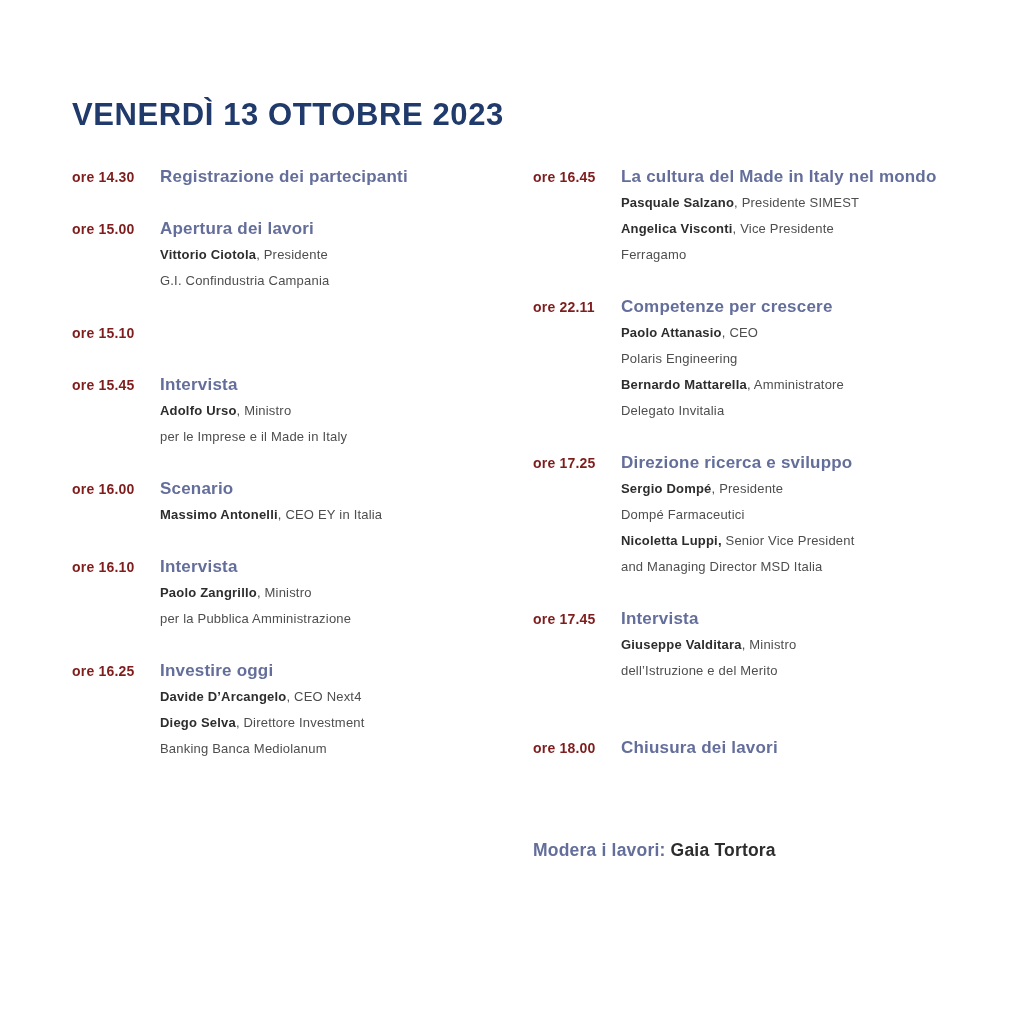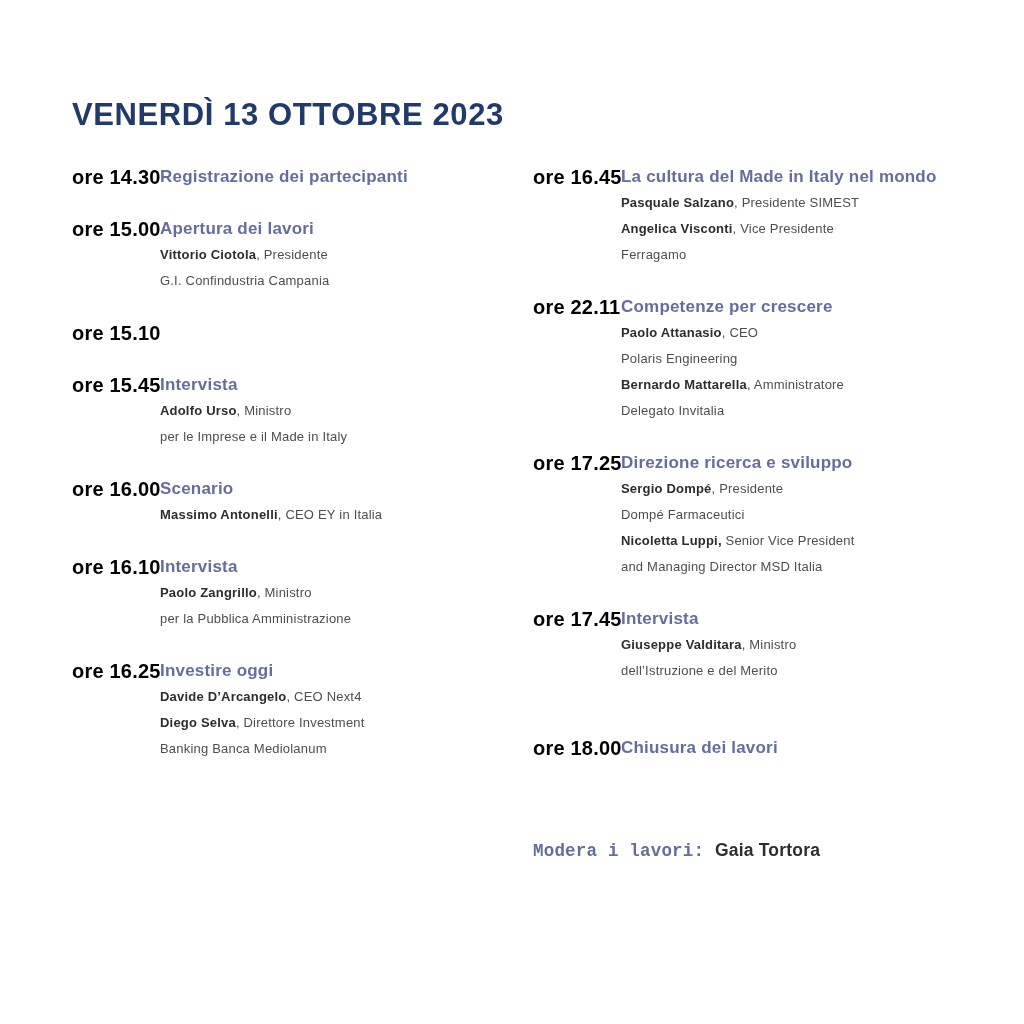--- a/index.html
+++ b/index.html
@@ -29,23 +29,23 @@
   .col-right { left: 533px; width: 475px; }
   .sessions {
     display: flex;
     flex-direction: column;
     gap: 26px;
   }
   .session { display: flex; align-items: flex-start; }
   .time {
     width: 88px;
     flex-shrink: 0;
-    color: #000000;
+    color: #7f1d1d;
     font-weight: 600;
-    font-size: 20px;
+    font-size: 14px;
     line-height: 26px;
     letter-spacing: 0.2px;
     white-space: nowrap;
   }
   .content { flex: 1; }
   .stitle {
     color: #646e9b;
     font-weight: 600;
     font-size: 17px;
     line-height: 26px;
@@ -59,21 +59,21 @@
   }
   .b { font-weight: 700; color: #2d2d2d; }
   
   .col-right .sessions .session:nth-child(5) { margin-top: 25px; }
   .footer-line {
     margin-top: 76px;
     font-size: 17.5px;
     line-height: 26px;
     letter-spacing: 0.2px;
   }
-  .footer-label { color: #646e9b; font-weight: 600; font-family: Liberation Mono, monospace; }
+  .footer-label { color: #646e9b; font-weight: 600; }
   .footer-name  { color: #2d2d2d; font-weight: 700; }
 </style>
 </head>
 <body>
 
 <div class="page-title">VENERDÌ 13 OTTOBRE 2023</div>
 
 <div class="col col-left">
   <div class="sessions">
   <div class="session">

